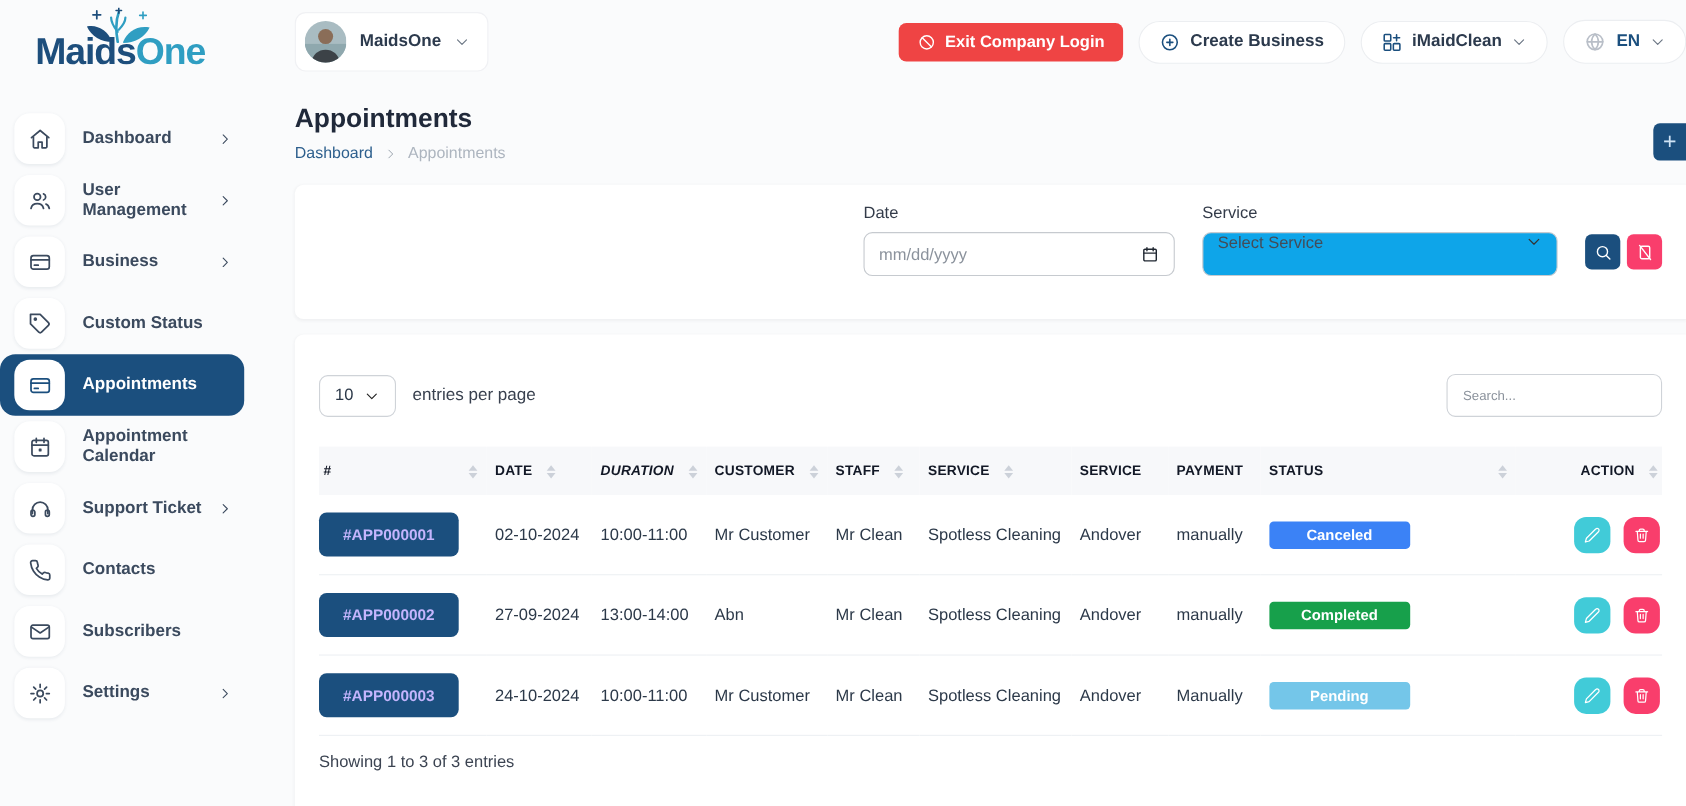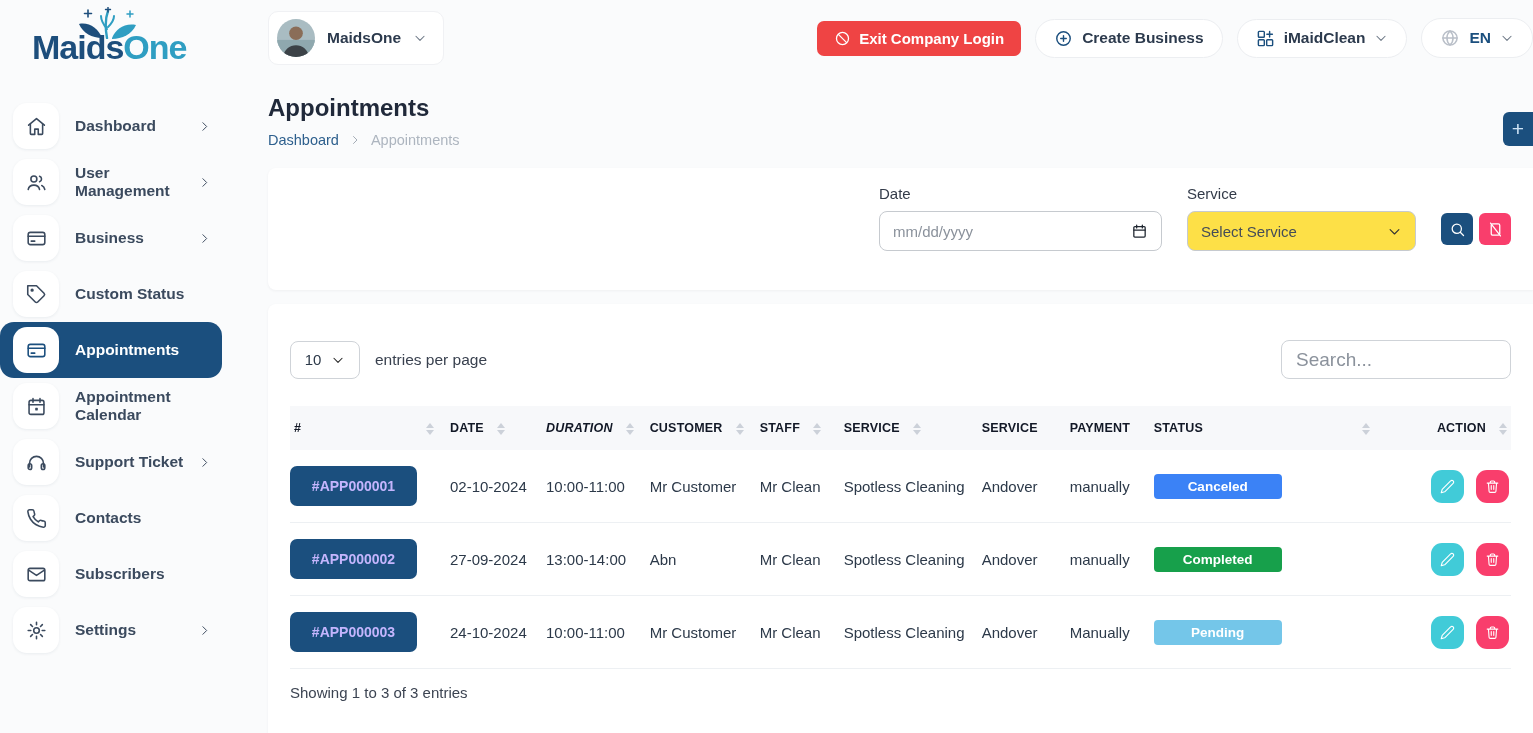--- a/index.html
+++ b/index.html
@@ -57,36 +57,36 @@
 
   .card { background:#fff; border-radius:8px 0 0 8px; box-shadow:0 1px 3px rgba(30,40,60,.05); }
 
   
   .filter-card { margin-top:20px; height:122px; padding:17px 22px; display:flex; justify-content:flex-end; gap:25px; }
   .f-group { }
   .f-label { font-size:15px; color:#333b49; margin-bottom:9px; }
   .f-input { width:283px; height:40px; border:1px solid #c6cacf; border-radius:8px; display:flex;
              align-items:center; padding:0 13px; font-size:15px; color:#8b929c; cursor:text; background:#fff; }
   .f-input .cal { margin-left:auto; color:#1f2630; }
-  .f-select { width:229px; height:40px; border:1px solid #c6cacf; border-radius:8px; display:flex;
-              align-items:center; padding:0 13px; font-size:15px; color:#444c58; cursor:pointer; background:#fde047; }
+  .f-select { width:323px; height:40px; border:1px solid #c6cacf; border-radius:8px; display:flex;
+              align-items:flex-start; padding:0 13px; font-size:15px; color:#444c58; cursor:pointer; background:#0ea5e9; }
   .f-select .chev { margin-left:auto; color:#333; }
   .f-btns { display:flex; gap:6px; align-self:flex-start; margin-top:28px; }
   .sq-btn { width:32px; height:32px; border:none; border-radius:6px; display:flex; align-items:center;
             justify-content:center; color:#fff; cursor:pointer; }
   .sq-blue { background:#1b4f7e; } .sq-pink { background:#f93e6c; }
 
   
   .table-card { margin-top:14px; padding:36px 22px 10px; height:463px; }
   .tc-controls { display:flex; align-items:center; }
   .entries-select { width:70px; height:38px; border:1px solid #cfd3d8; border-radius:8px; display:flex;
                     align-items:center; justify-content:center; gap:10px; font-size:15px; color:#2c3949; cursor:pointer; background:#fff; }
   .entries-label { margin-left:15px; font-size:15.5px; color:#39414f; }
-  .tc-search { margin-left:auto; width:230px; height:39px; border:1px solid #cfd3d8; border-radius:8px;
-               padding:0 14px; font-size:19px; color:#39414f; font-family:inherit; outline:none; }
+  .tc-search { margin-left:auto; width:196px; height:39px; border:1px solid #cfd3d8; border-radius:8px;
+               padding:0 14px; font-size:12px; color:#39414f; font-family:inherit; outline:none; }
   .tc-search::placeholder { color:#8b929c; }
 
   table { width:100%; border-collapse:collapse; margin-top:27px; }
   thead th { background:#f7f8fa; text-align:left; font-size:12.5px; font-weight:700; color:#121826;
              padding:15px 8px; white-space:nowrap; letter-spacing:.2px; }
   th.col-id { width:152px; padding-left:4px; }
   th.col-date{ width:96px; } th.col-dur{ width:100px;font-style:italic; } th.col-cust{ width:110px; }
   th.col-staff{ width:84px; } th.col-serv{ width:138px; } th.col-loc{ width:88px; }
   th.col-pay{ width:84px; } th.col-status{ width:232px; }
   th.col-action { text-align:right; padding-right:4px; }

